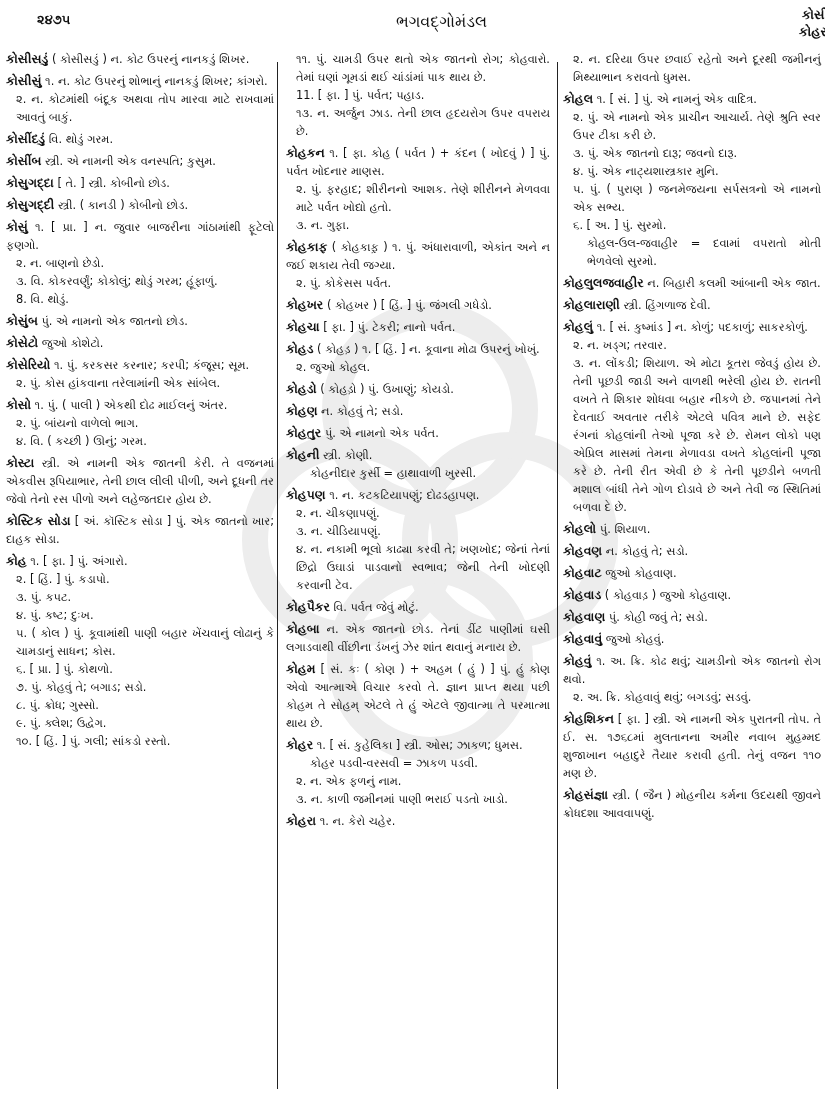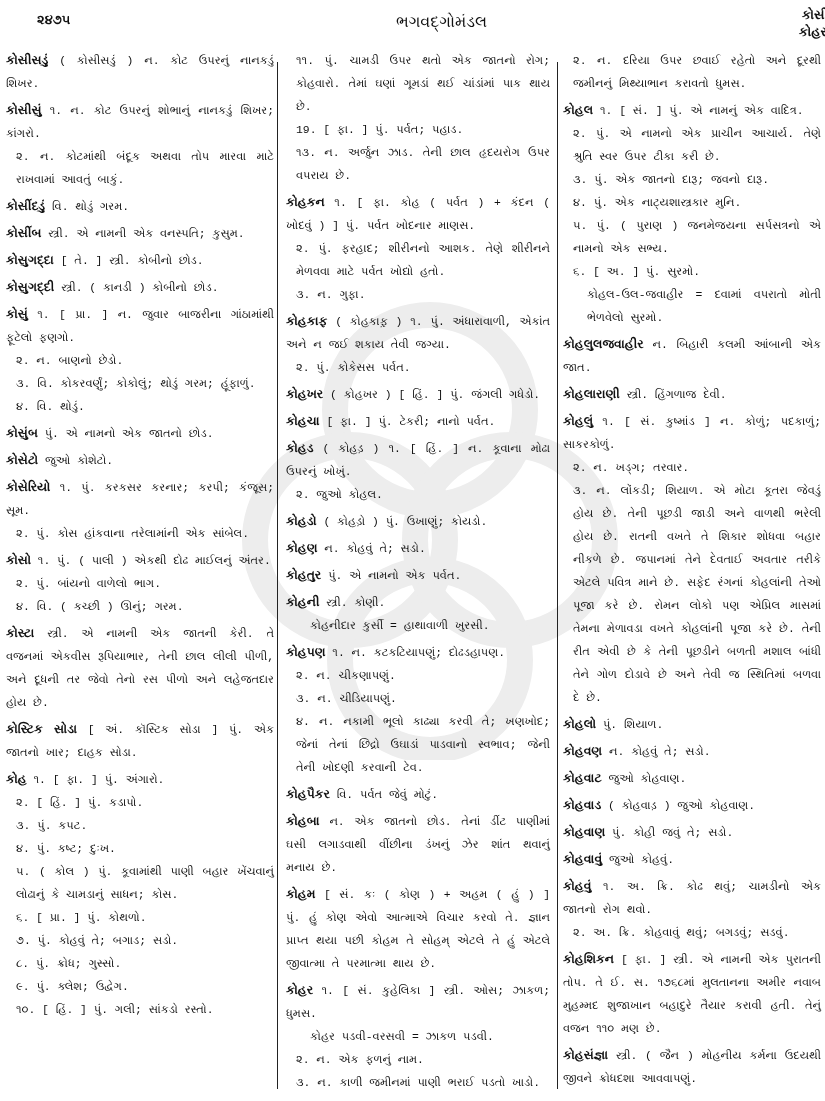--- a/index.html
+++ b/index.html
@@ -5,21 +5,21 @@
   html, body { margin:0; padding:0; }
   body {
     width:825px; height:1101px; overflow:hidden; background:#ffffff;
     font-family: "DejaVu Sans", sans-serif; color:#111; position:relative;
   }
   .watermark { position:absolute; left:240px; top:280px; width:380px; height:480px; pointer-events:none; }
   .header { position:absolute; top:0; left:0; width:825px; height:46px;margin-left:29px; }
   .pageno { position:absolute; left:8px; top:12px; font-size:13px; font-weight:bold; }
   .title { position:absolute; left:0; width:825px; top:12px; text-align:center; font-size:16px; font-weight:normal; }
   .guide { position:absolute; right:8px; top:6px; text-align:right; font-size:13px; font-weight:bold; line-height:17px; }
-  .col { position:absolute; top:50px; bottom:0; font-size:11.4px; line-height:23px;font-family:Liberation Mono, monospace; }
+  .col { position:absolute; top:50px; bottom:0; font-size:11.4px; line-height:18px; }
   .col1 { left:6px; width:268px; }
   .col2 { left:286px; width:264px; }
   .col3 { left:563px; width:258px; }
   .divider { position:absolute; top:62px; bottom:12px; width:1px; background:#222; }
   .entry { margin:0 0 4px 0; text-align:justify; }
   .hw { font-weight:bold; font-size:12.4px; }
   .sense { padding-left:10px; }
   .sub { padding-left:24px; }
   .line { display:block; }
 </style>
@@ -64,21 +64,21 @@
     <div class="entry">
       <div><span class="hw">કોસુગદ્દા</span> <span>[ તે. ] સ્ત્રી. કોબીનો છોડ.</span></div>
     </div>
     <div class="entry">
       <div><span class="hw">કોસુગદ્દી</span> <span>સ્ત્રી. ( કાનડી ) કોબીનો છોડ.</span></div>
     </div>
     <div class="entry">
       <div><span class="hw">કોસું</span> <span>૧. [ પ્રા. ] ન. જુવાર બાજરીના ગાંઠામાંથી ફૂટેલો ફણગો.</span></div>
       <div class="sense">૨. ન. બાણનો છેડો.</div>
       <div class="sense">૩. વિ. કોકરવર્ણું; કોકોલું; થોડું ગરમ; હૂંફાળું.</div>
-      <div class="sense">૪. વિ. થોડું.</div>
+      <div class="sense">8. વિ. થોડું.</div>
     </div>
     <div class="entry">
       <div><span class="hw">કોસુંબ</span> <span>પું. એ નામનો એક જાતનો છોડ.</span></div>
     </div>
     <div class="entry">
       <div><span class="hw">કોસેટો</span> <span>જુઓ કોશેટો.</span></div>
     </div>
     <div class="entry">
       <div><span class="hw">કોસેરિયો</span> <span>૧. પું. કરકસર કરનાર; કરપી; કંજૂસ; સૂમ.</span></div>
       <div class="sense">૨. પું. કોસ હાંકવાના તરેલામાંની એક સાંબેલ.</div>
@@ -103,21 +103,21 @@
       <div class="sense">૬. [ પ્રા. ] પું. કોથળો.</div>
       <div class="sense">૭. પું. કોહવું તે; બગાડ; સડો.</div>
       <div class="sense">૮. પું. ક્રોધ; ગુસ્સો.</div>
       <div class="sense">૯. પું. ક્લેશ; ઉદ્વેગ.</div>
       <div class="sense">૧૦. [ હિં. ] પું. ગલી; સાંકડો રસ્તો.</div>
     </div>
   </div>
 <div class="col col2">
     <div class="entry">
       <div class="sense">૧૧. પું. ચામડી ઉપર થતો એક જાતનો રોગ; કોહવારો. તેમાં ઘણાં ગૂમડાં થઈ ચાંડાંમાં પાક થાય છે.</div>
-      <div class="sense">19. [ ફા. ] પું. પર્વત; પહાડ.</div>
+      <div class="sense">11. [ ફા. ] પું. પર્વત; પહાડ.</div>
       <div class="sense">૧૩. ન. અર્જુન ઝાડ. તેની છાલ હૃદયરોગ ઉપર વપરાય છે.</div>
     </div>
     <div class="entry">
       <div><span class="hw">કોહકન</span> <span>૧. [ ફા. કોહ ( પર્વત ) + કંદન ( ખોદવું ) ] પું. પર્વત ખોદનાર માણસ.</span></div>
       <div class="sense">૨. પું. ફરહાદ; શીરીનનો આશક. તેણે શીરીનને મેળવવા માટે પર્વત ખોદ્યો હતો.</div>
       <div class="sense">૩. ન. ગુફા.</div>
     </div>
     <div class="entry">
       <div><span class="hw">કોહકાફ</span> <span>( કોહકાફ઼ ) ૧. પું. અંધારાવાળી, એકાંત અને ન જઈ શકાય તેવી જગ્યા.</span></div>
       <div class="sense">૨. પું. કોકેસસ પર્વત.</div>

